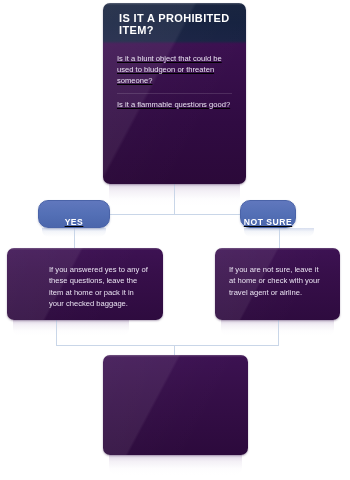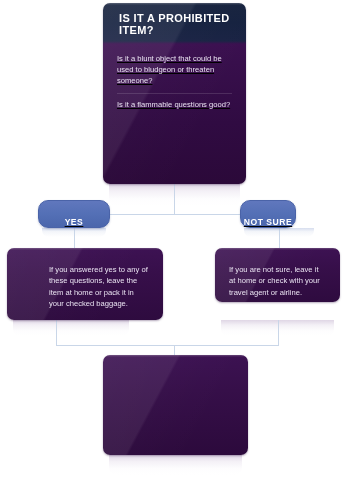--- a/index.html
+++ b/index.html
@@ -144,21 +144,21 @@
     letter-spacing: 0.5px;
   }
   #btn-yes   { left: 38px;  top: 200px; width: 72px; }
   #btn-notsure { left: 240px; top: 200px; width: 56px; }
 
   
   .answer-card {
     background: linear-gradient(to bottom, #3d1253 0%, #370f4a 35%, #2e0b3f 100%);
   }
   #answer-left  { left: 7px;   top: 248px; width: 128px; height: 72px; padding-left: 28px; }
-  #answer-right { left: 215px; top: 248px; width: 125px; height: 54px; }
+  #answer-right { left: 215px; top: 248px; width: 125px; height: 72px; }
   #bottom-card  { left: 103px; top: 355px; width: 145px; height: 100px;
                   background: linear-gradient(to bottom, #3c1252 0%, #360f49 35%, #2c0a3c 100%); }
 
   .body-text {
     position: relative;
     z-index: 2;
     color: #e9e2f1;
     font-size: 7.6px;
     line-height: 11.4px;
     padding: 16px 14px 0 14px;

